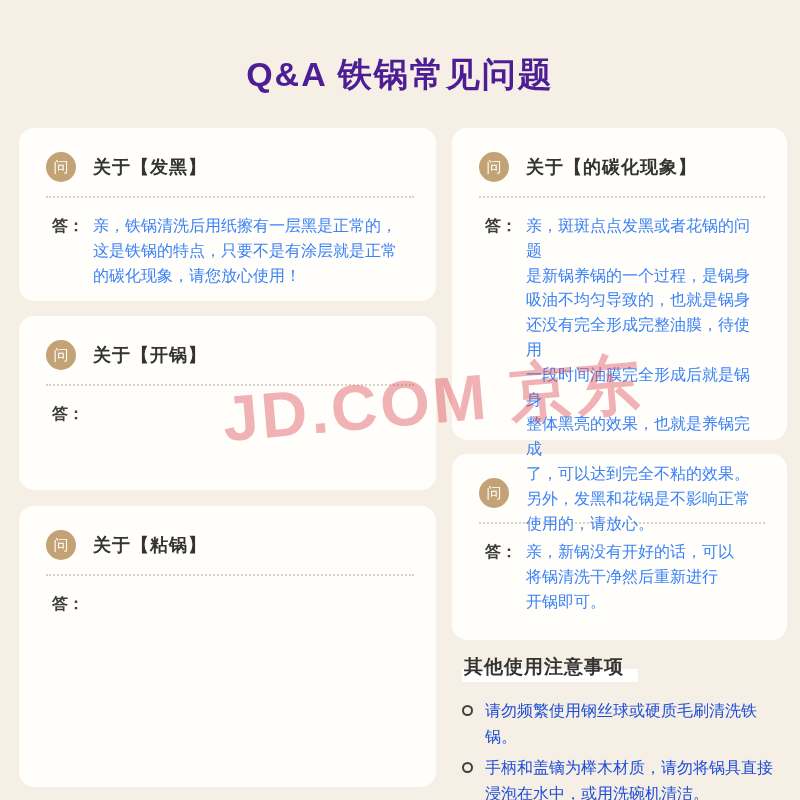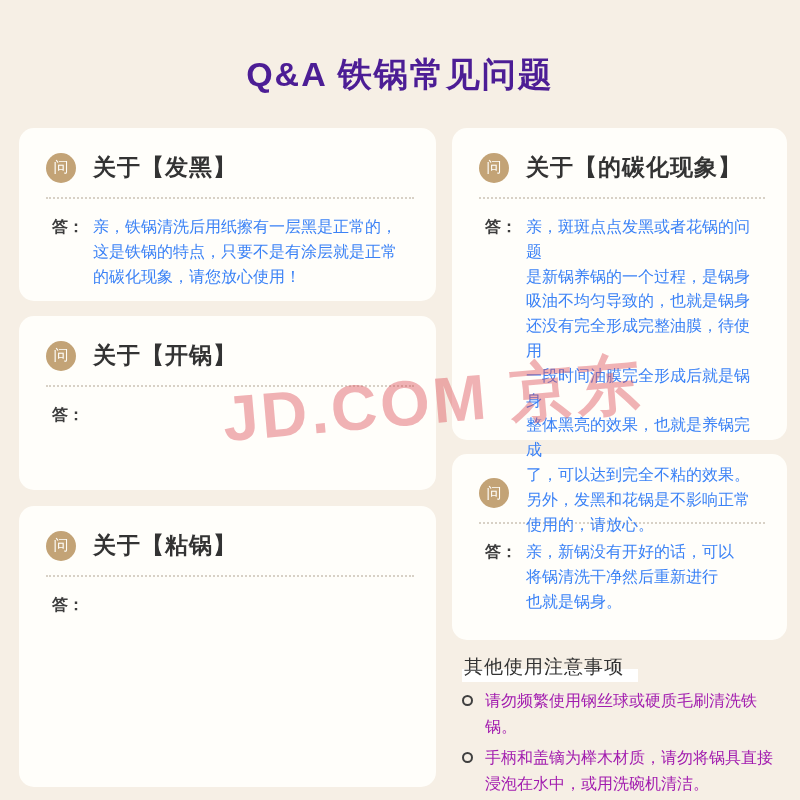--- a/index.html
+++ b/index.html
@@ -41,21 +41,21 @@
   }
   .q-badge{
     width:30px;height:30px;flex:none;
     border-radius:50%;
     background:#c3a376;
     color:#fffefa;
     font-size:15px;
     display:flex;align-items:center;justify-content:center;
   }
   .q-title{
-    font-size:23px;
+    font-size:18px;
     font-weight:bold;
     color:#333333;
     letter-spacing:1px;
   }
   .dotted{
     border:none;
     border-top:2px dotted #d8d1c6;
     margin:14px 0 16px 0;
   }
   .a-row{
@@ -81,42 +81,43 @@
   .card.l2{height:174px;margin-bottom:16px;}
   .card.l3{height:281px;margin-bottom:0;}
   .card.r1{height:312px;margin-bottom:14px;}
   .card.r2{height:186px;margin-bottom:14px;}
   .notes{
     padding:0 0 0 10px;
   }
   .notes-heading{
     display:inline-block;
     font-size:19px;
-    font-weight:normal;
+    font-weight:bold;
     color:#333333;
     letter-spacing:1px;
     background:linear-gradient(180deg, rgba(255,255,255,0) 52%, #ffffff 52%);
     padding:0 14px 2px 2px;
+    margin-bottom:10px;
   }
   .note-item{
     display:flex;
     gap:12px;
     margin:6px 0;
   }
   .note-bullet{
     flex:none;
     width:7px;height:7px;
     border:2px solid #3f3f3f;
     border-radius:50%;
     margin-top:7px;
   }
   .note-text{
     font-size:16px;
     line-height:1.6;
-    color:#a21caf;
+    color:#1d4ed8;
     white-space:pre-line;
   }
   .watermark{
     position:absolute;
     left:222px;
     top:358px;
     font-size:64px;
     font-weight:900;
     letter-spacing:3px;
     color:rgba(219,73,84,0.42);
@@ -197,21 +198,21 @@
 
     <div class="card r2">
       <div class="q-row">
         <div class="q-badge">问</div>
       </div>
       <hr class="dotted">
       <div class="a-row">
         <span class="a-label">答：</span>
         <span class="a-text">亲，新锅没有开好的话，可以
 将锅清洗干净然后重新进行
-也就是锅身。</span>
+开锅即可。</span>
       </div>
     </div>
 
     <div class="notes">
       <div class="notes-heading">其他使用注意事项</div>
       <div class="note-item">
         <span class="note-bullet"></span>
         <span class="note-text">请勿频繁使用钢丝球或硬质毛刷清洗铁锅。</span>
       </div>
       <div class="note-item">

